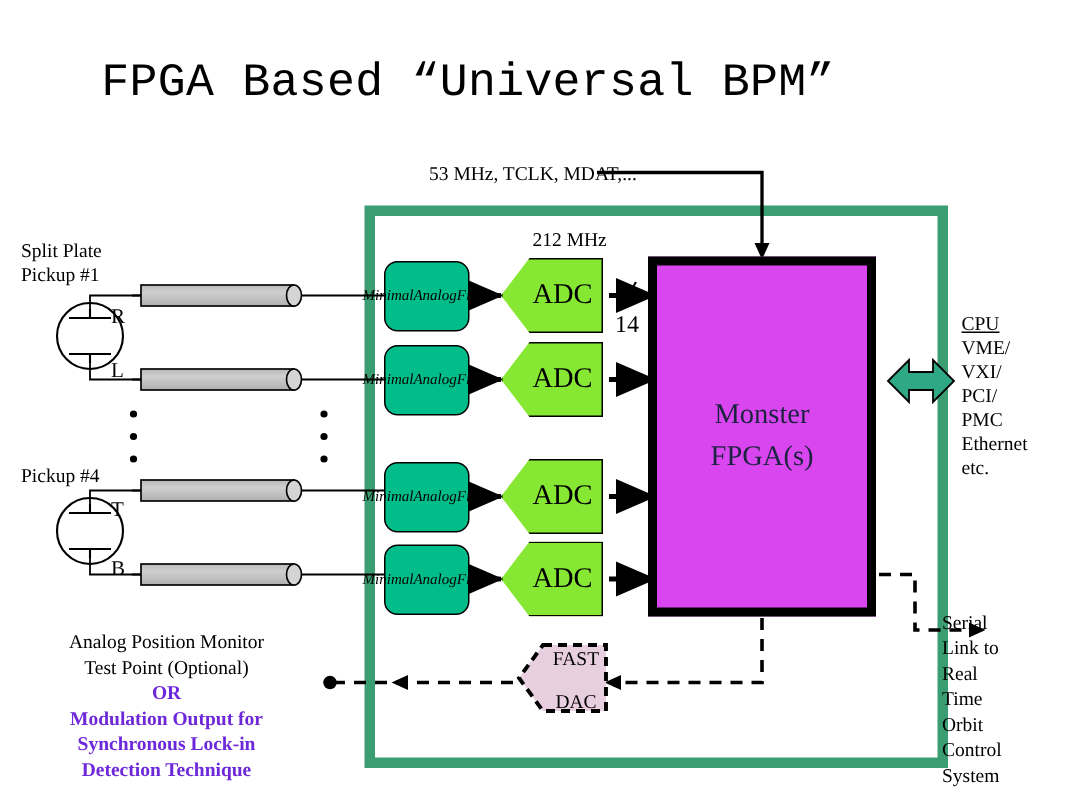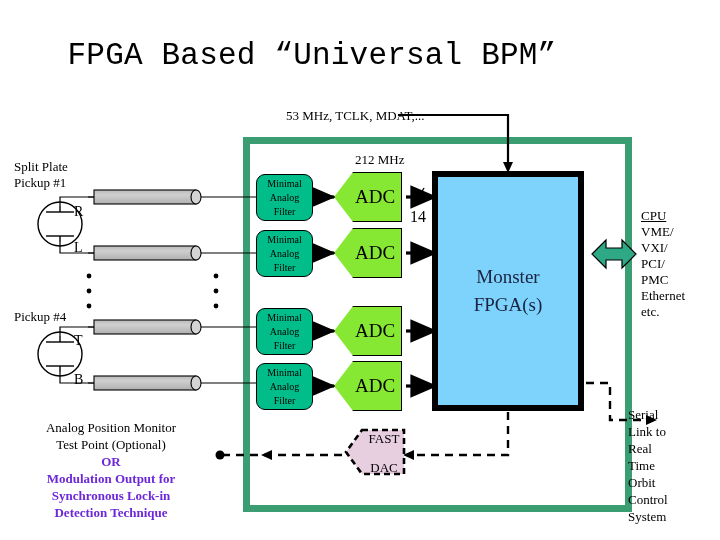--- a/index.html
+++ b/index.html
@@ -54,45 +54,46 @@
   #lbl-T { left: 74px; top: 333px; }
   #lbl-B { left: 74px; top: 372px; }
   
   .filter-box {
     position: absolute;
     width: 57px; height: 47px;
     background: #00bd8a;
     border: 1.5px solid #000000;
     border-radius: 9px;
     box-sizing: border-box;
-    display: flex; flex-direction: column;
+    display: flex; 
     align-items: center; justify-content: center;
     font-size: 10px; line-height: 14px;
     color: #000; text-align: center;
     font-family: "Liberation Serif", "DejaVu Serif", serif;
+    font-style: italic;
   }
   
   .adc {
     position: absolute;
     width: 68px; height: 50px;
     background: #86e832;
     border: 1.5px solid #000;
     box-sizing: border-box;
     clip-path: polygon(28% 0%, 100% 0%, 100% 100%, 28% 100%, 0% 50%);
     display: flex; align-items: center; justify-content: center;
     font-size: 19px; color: #000;
     padding-left: 14px;
     font-family: "Liberation Serif", "DejaVu Serif", serif;
   }
   
   #fpga {
     position: absolute;
     left: 432px; top: 171px;
     width: 152px; height: 240px;
-    background: #7dd3fc;
+    background: #d946ef;
     border: 6px solid #000000;
     box-sizing: border-box;
     display: flex; flex-direction: column;
     align-items: center; justify-content: center;
     font-size: 19px; line-height: 28px;
     color: #1b2340;
     font-family: "Liberation Serif", "DejaVu Serif", serif;
   }
   
   #fastdac {

